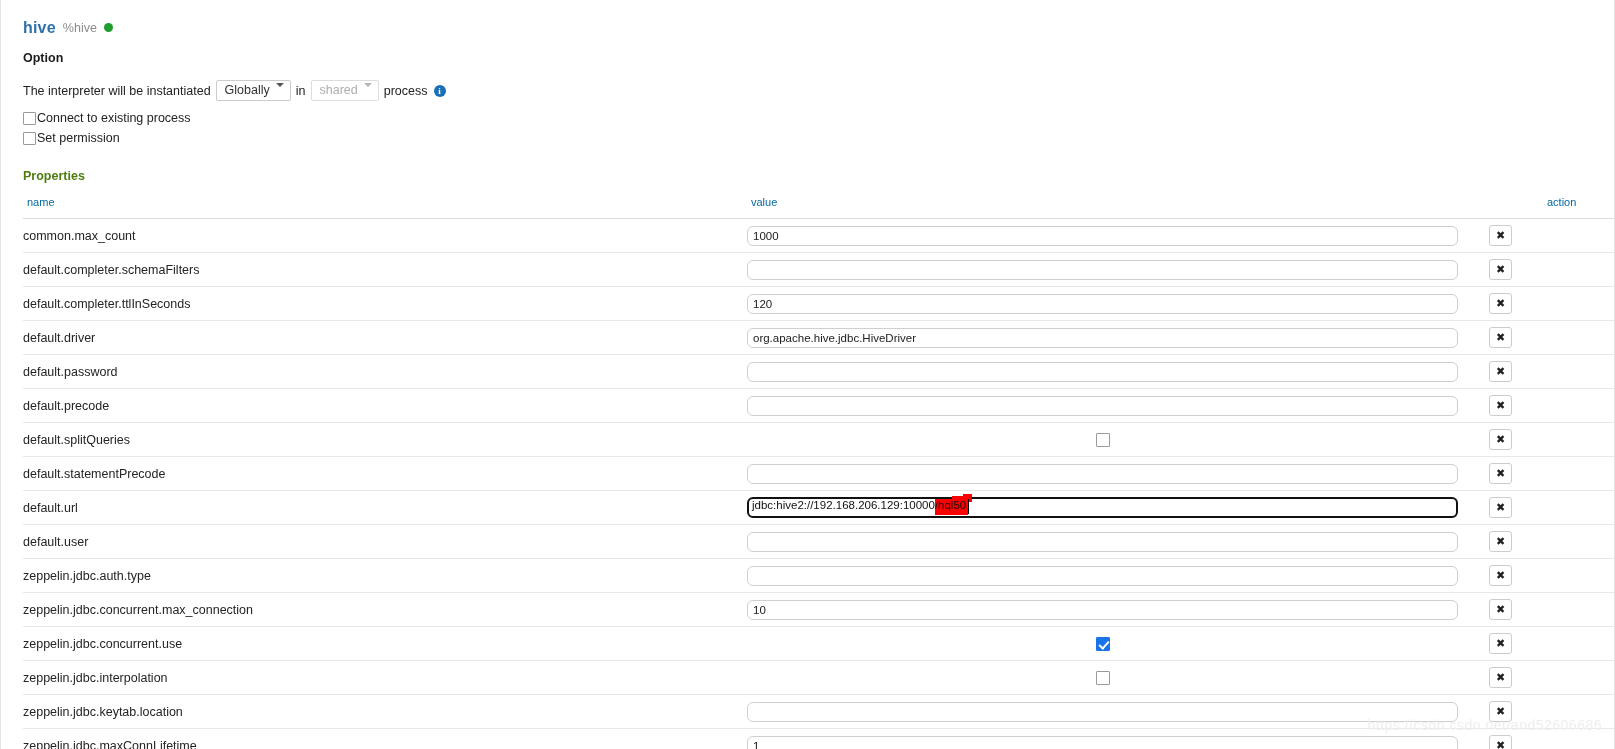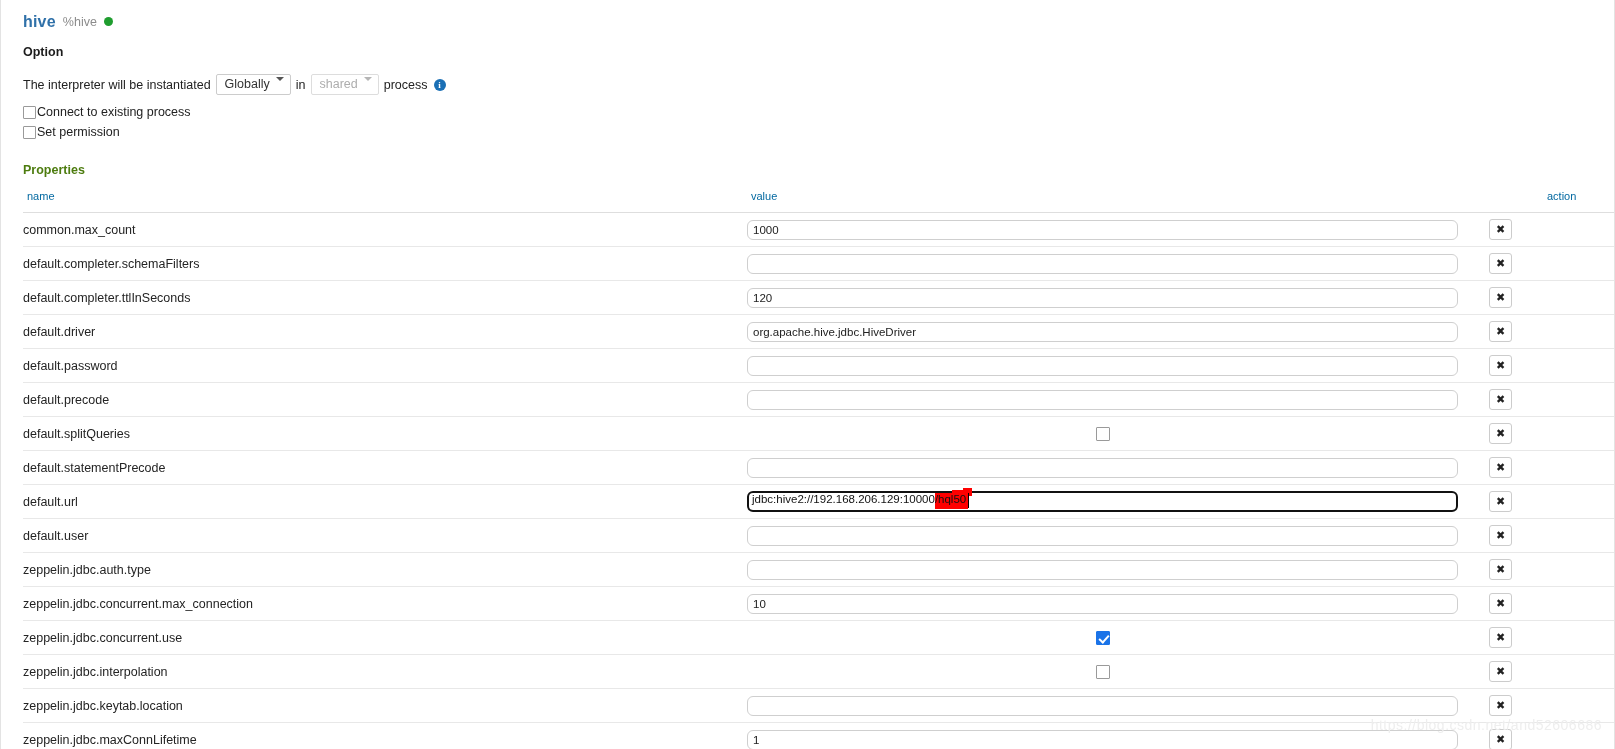--- a/index.html
+++ b/index.html
@@ -18,20 +18,21 @@
     border-right: 1px solid #e3e3e3;
     overflow: hidden;
   }
   .inner { padding: 0 22px; }
 
   
   .interp-head {
     display: flex; align-items: center;
     padding-top: 13px;
     height: 30px;
+    margin-top: 6px;
   }
   .interp-name {
     font-size: 16px; font-weight: bold; color: #3071a9;
     letter-spacing: .2px;
   }
   .interp-magic {
     font-size: 12.5px; color: #8c8c8c; margin-left: 7px;
   }
   .status-dot {
     width: 9px; height: 9px; border-radius: 50%;
@@ -404,14 +405,14 @@
             </td>
             <td class="action-cell">
               <button class="del-btn">✖</button>
             </td>
           </tr>
         </tbody>
     </table>
 
   </div>
 
-  <div class="watermark">https://blog.csdn.net/and52606686</div>
+  <div class="watermark">https://csdn.csdn.net/and52606686</div>
 </div>
 
 </body></html>

